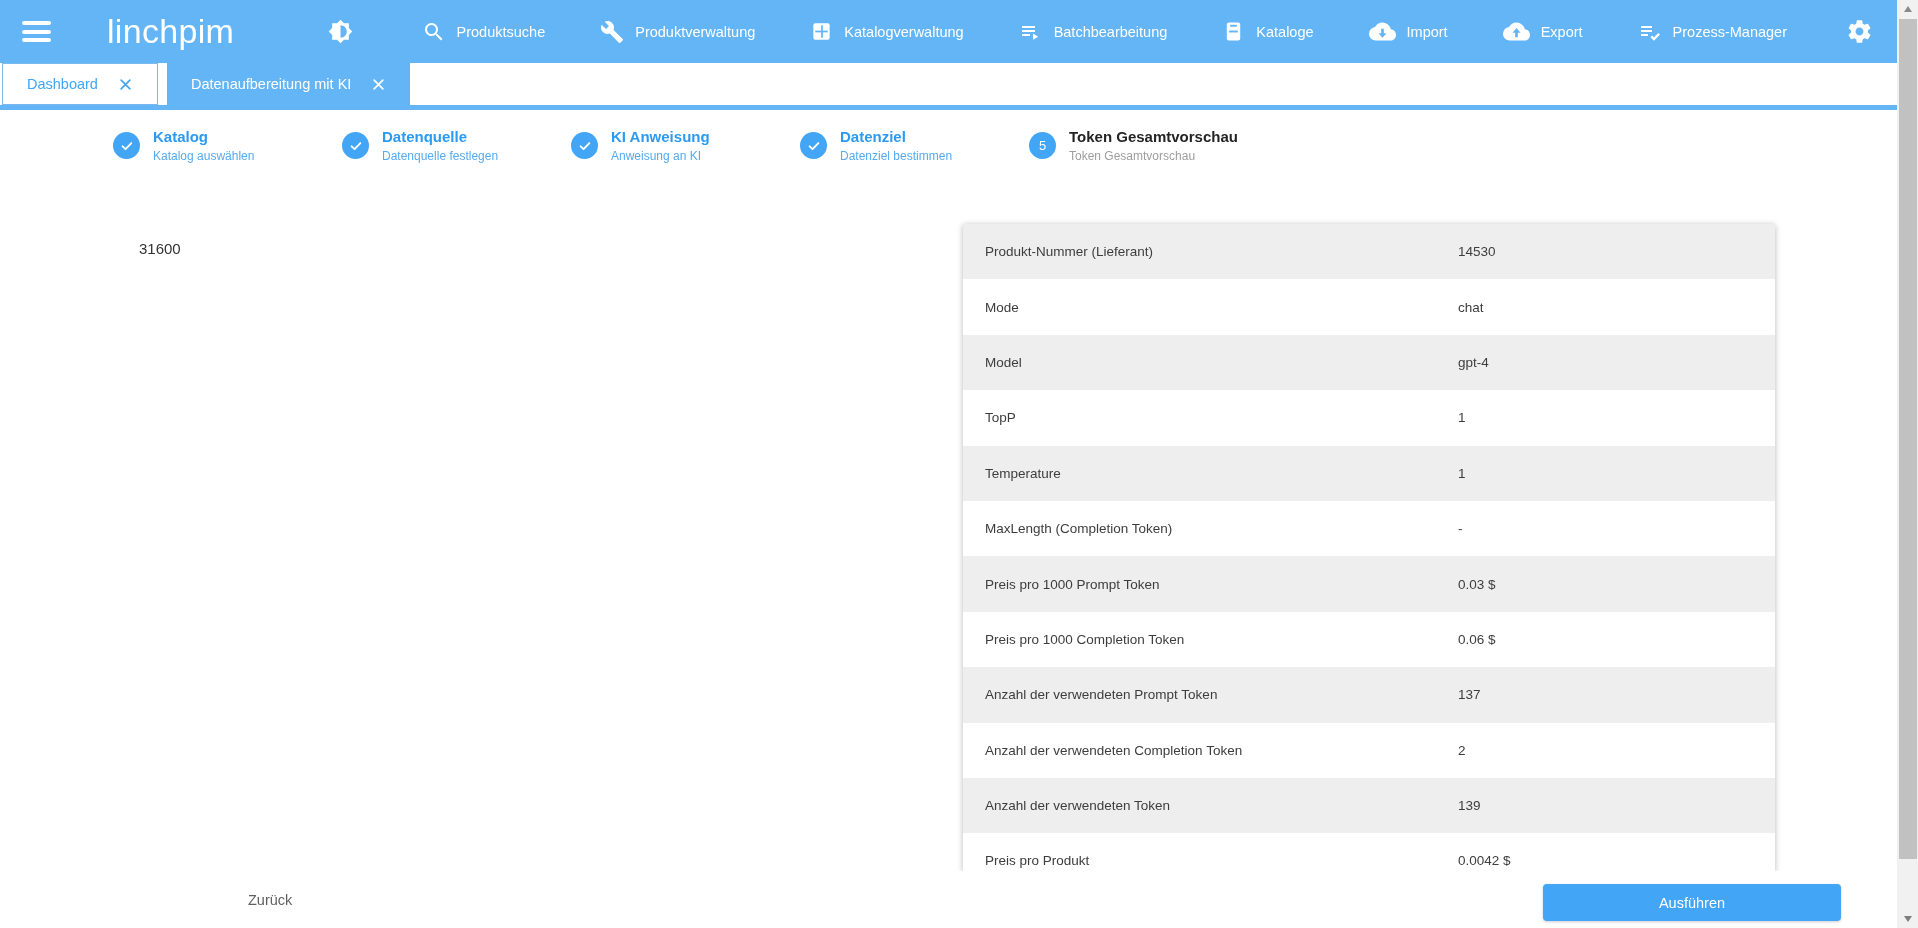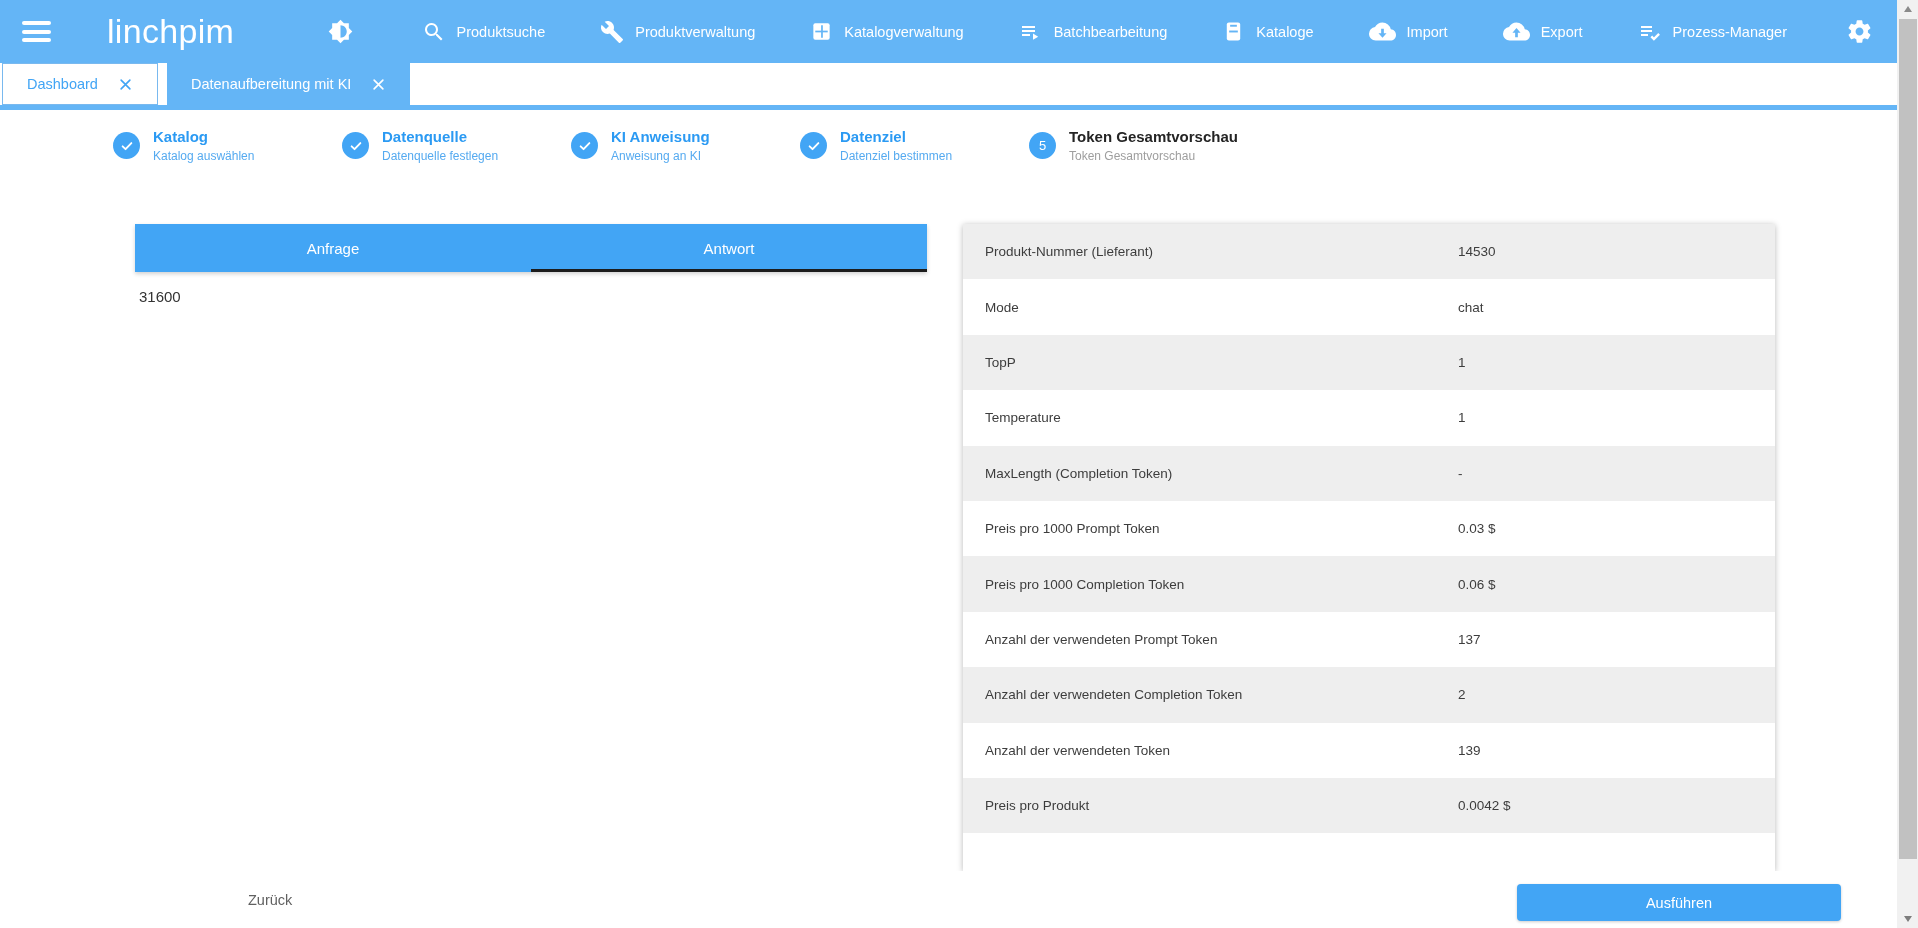--- a/index.html
+++ b/index.html
@@ -59,21 +59,21 @@
   .trow:nth-child(odd) { background:#eeeeee; }
   .tlabel { width:495px; padding-left:22px; font-size:13.5px; color:#3d3d3d; }
   .tvalue { font-size:13.5px; color:#3d3d3d; }
 
   
   .footer { position:absolute; left:1px; bottom:0; width:1897px; height:57px; background:#fff; }
   .back-btn { position:absolute; left:224px; top:11px; height:36px; padding:0 23px;
               display:flex; align-items:center; color:#616161; font-size:14.5px;
               background:none; border:none; cursor:pointer;
               font-family:"Liberation Sans", sans-serif; }
-  .run-btn { position:absolute; right:57px; top:13px; width:324px; height:37px;
+  .run-btn { position:absolute; right:57px; top:13px; width:298px; height:37px;
              background:#42a5f5; color:#fff; border:none; border-radius:4px;
              font-size:14.5px; display:flex; align-items:center; justify-content:center;
              cursor:pointer; box-shadow:0 1px 3px rgba(0,0,0,.2);
              font-family:"Liberation Sans", sans-serif; }
 
   
   .scrollbar { position:absolute; right:0; top:0; width:21px; height:928px; background:#f1f1f1; }
   .sb-btn { position:absolute; left:0; width:21px; height:18px; display:flex;
             align-items:center; justify-content:center; cursor:pointer; }
   .sb-up { top:0; } .sb-down { bottom:0; }
@@ -260,40 +260,35 @@
     <div class="step current">
       <div class="step-circle">5</div>
       <div class="step-text">
         <div class="step-title">Token Gesamtvorschau</div>
         <div class="step-sub">Token Gesamtvorschau</div>
       </div>
     </div>
   </div>
 
   <section class="panel">
-    <div class="panel-tabs">
-      <div class="panel-tab">
-        <span>Anfrage</span>
-      </div>
-      <div class="panel-tab">
-        <span>Antwort</span>
-      </div>
-      <div class="ink-bar"></div>
-    </div>
     <div class="panel-body">31600</div>
   </section>
 
   <section class="tablecard">
     <div class="trow">
       <div class="tlabel">Produkt-Nummer (Lieferant)</div>
       <div class="tvalue">14530</div>
     </div>
     <div class="trow">
       <div class="tlabel">Mode</div>
       <div class="tvalue">chat</div>
+    </div>
+    <div class="trow">
+      <div class="tlabel">Model</div>
+      <div class="tvalue">gpt-4</div>
     </div>
     <div class="trow">
       <div class="tlabel">TopP</div>
       <div class="tvalue">1</div>
     </div>
     <div class="trow">
       <div class="tlabel">Temperature</div>
       <div class="tvalue">1</div>
     </div>
     <div class="trow">

